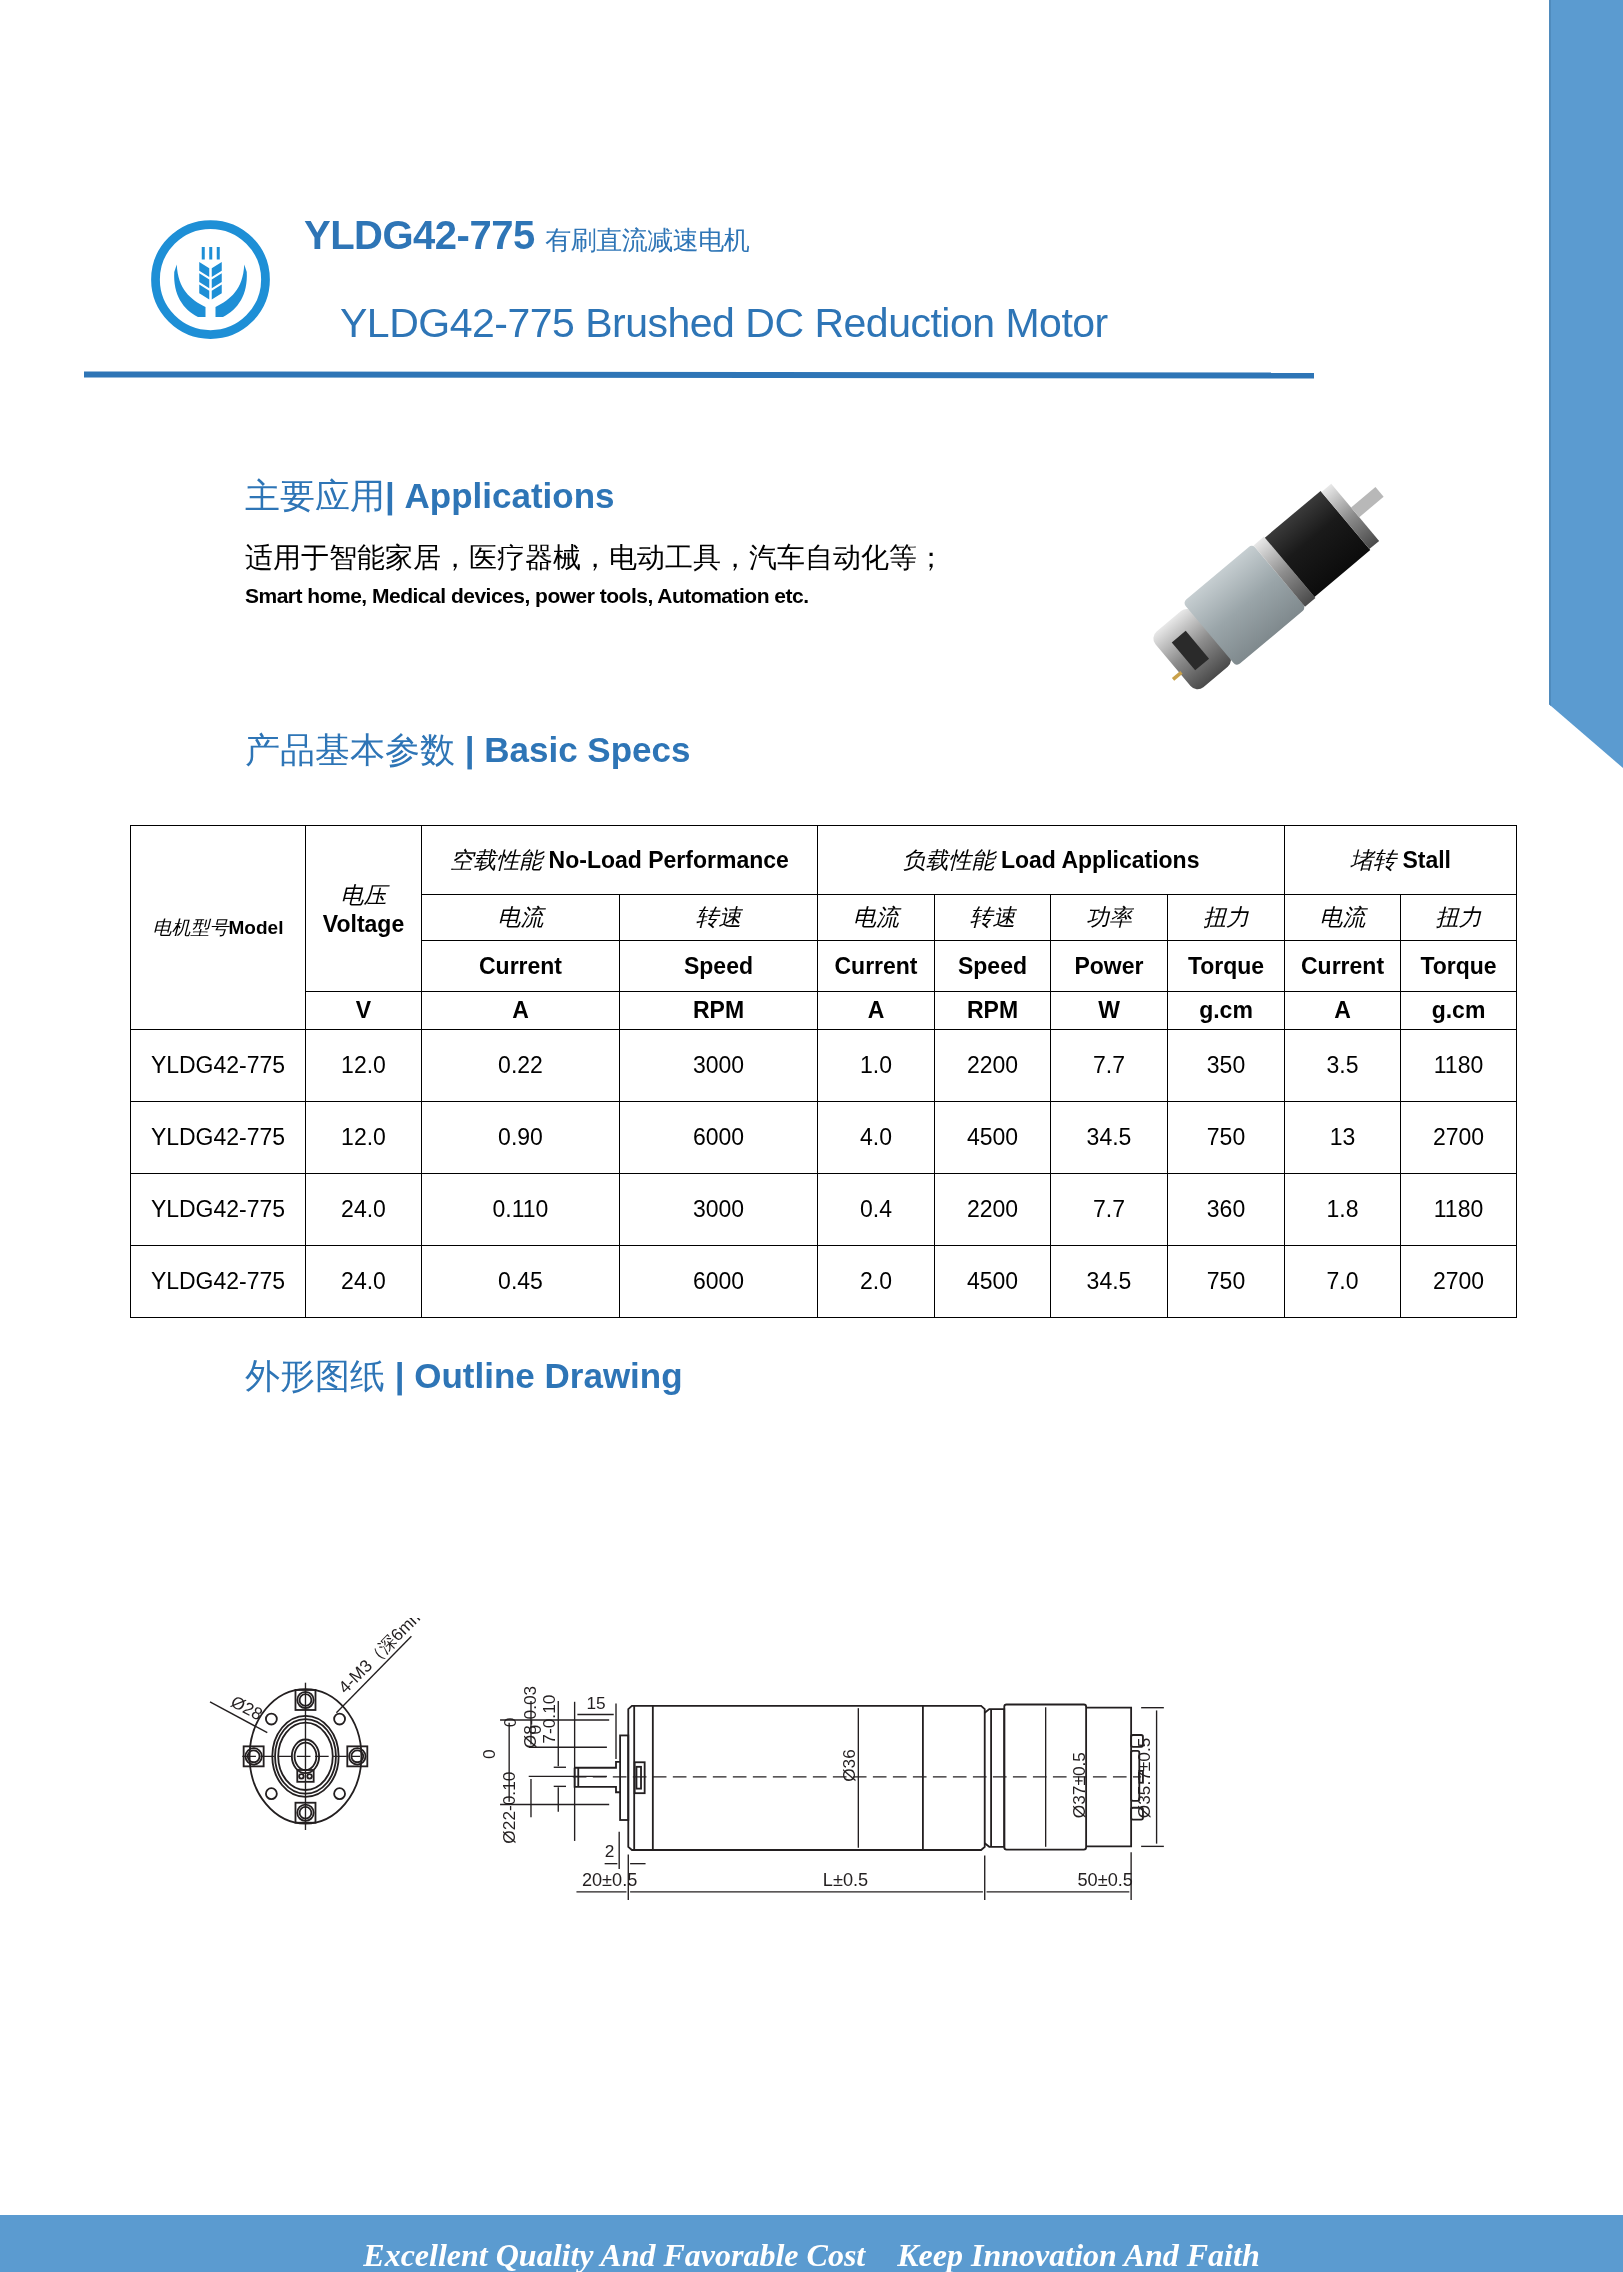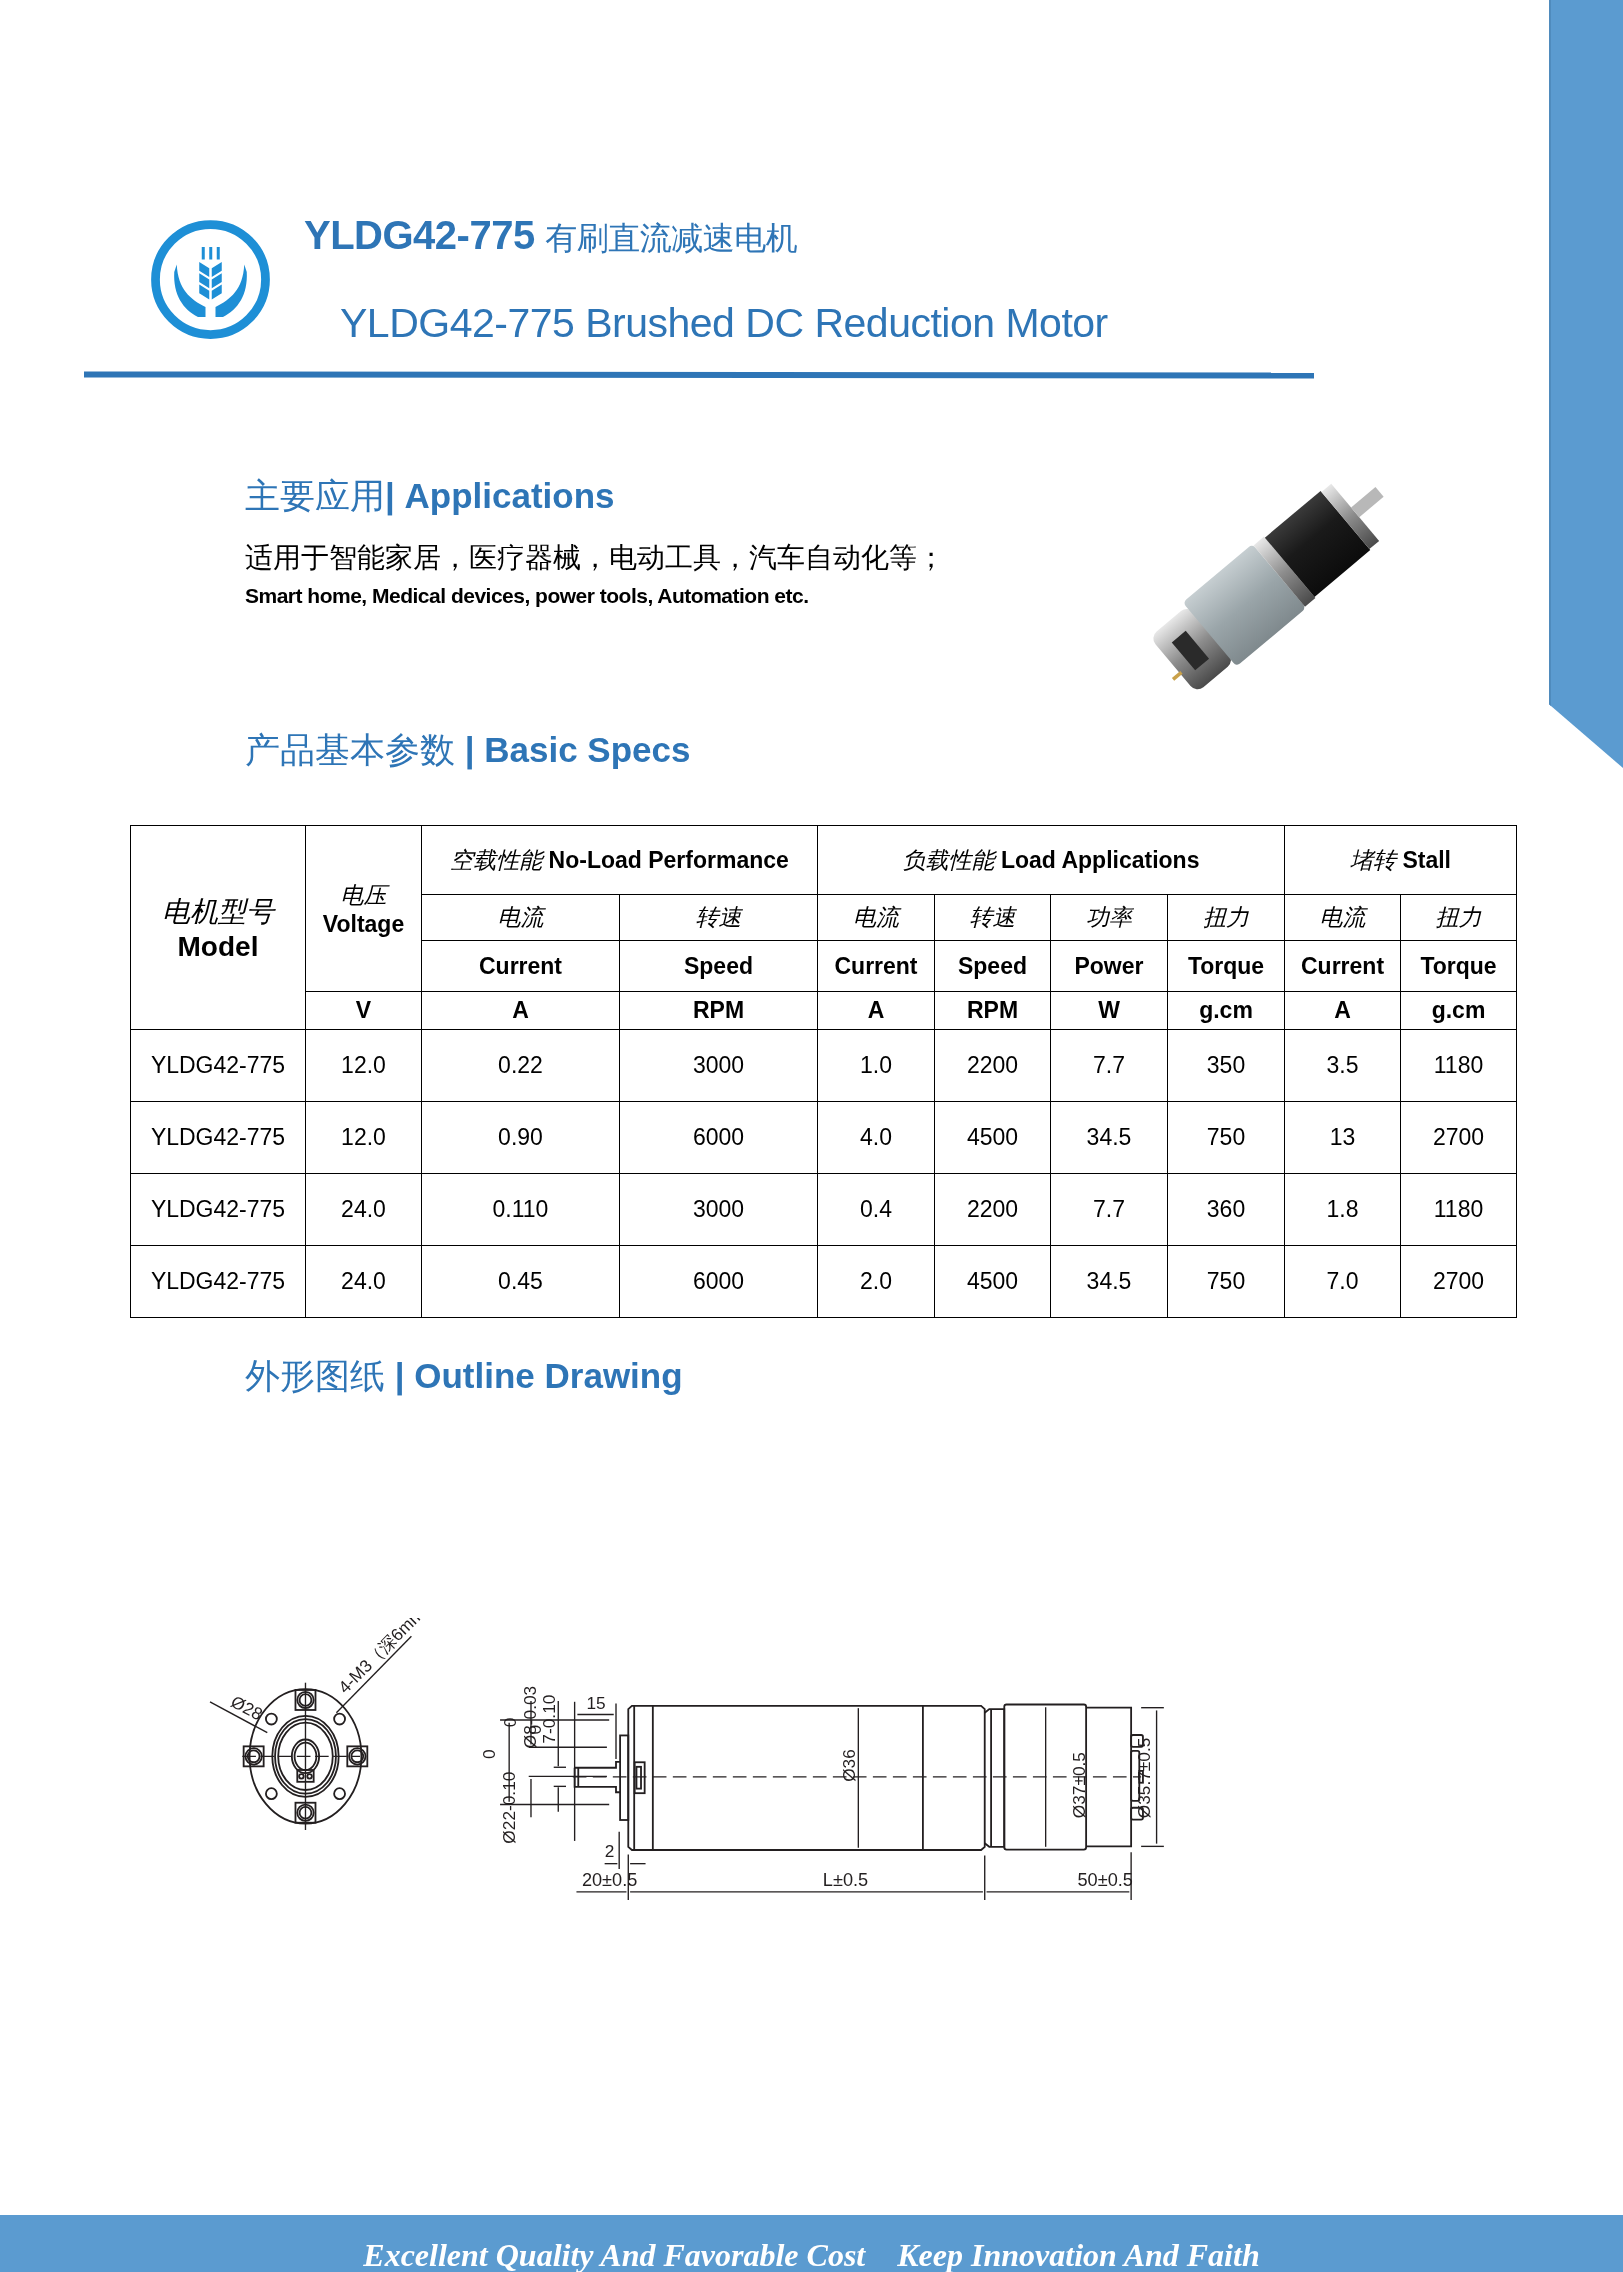--- a/index.html
+++ b/index.html
@@ -19,21 +19,21 @@
   .side-band::before {
     content:""; position:absolute; left:0; top:0; width:1.8px; height:100%; background:#4f8bbd;
   }
 
   
   .logo { position:absolute; left:148px; top:217px; width:125px; height:125px; }
   .title-cn {
     position:absolute; left:304px; top:213px;
     font-size:40px; font-weight:bold; color:#2e75b6; white-space:nowrap; letter-spacing:-0.5px;
   }
-  .title-cn .cn { font-family:"DejaVu Serif", serif; font-weight:normal; font-size:32px; }
+  .title-cn .cn { font-family:"DejaVu Serif", serif; font-weight:normal; font-size:26px; }
   .title-en {
     position:absolute; left:304px; top:300px;
     font-size:41px; font-weight:normal; color:#2e75b6; white-space:nowrap; letter-spacing:-0.5px;margin-left:36px;
   }
   .header-rule {
     position:absolute; left:84px; top:372px; width:1230px; height:5.9px;
     background:#2e75b6; transform:skewY(0.05deg);
   }
 
   
@@ -63,21 +63,21 @@
     font-size:23px; color:#000;
   }
   .spec-table th { font-weight:bold; }
   .spec-table .cn { font-family:"DejaVu Serif", serif; font-weight:normal;font-style:italic; }
   .spec-table tr.h1 { height:69px; }
   .spec-table tr.h2 { height:46px; }
   .spec-table tr.h3 { height:51px;margin-left:24px; }
   .spec-table tr.h4 { height:38px; }
   .spec-table tr.data { height:72px; }
   .spec-table tr.data td { font-weight:normal; font-size:23px; }
-  .spec-table .model-head { font-size:28px; }
+  .spec-table .model-head { font-size:19px; }
 
   
   .drawing { position:absolute; left:200px; top:1618px; width:1173px; height:364px; }
 
   
   .footer {
     position:absolute; left:0; top:2215px; width:1623px; height:83px; background:#5b9bd0;
   }
   .footer-slogan {
     position:absolute; left:0; right:0; top:22px; text-align:center;

